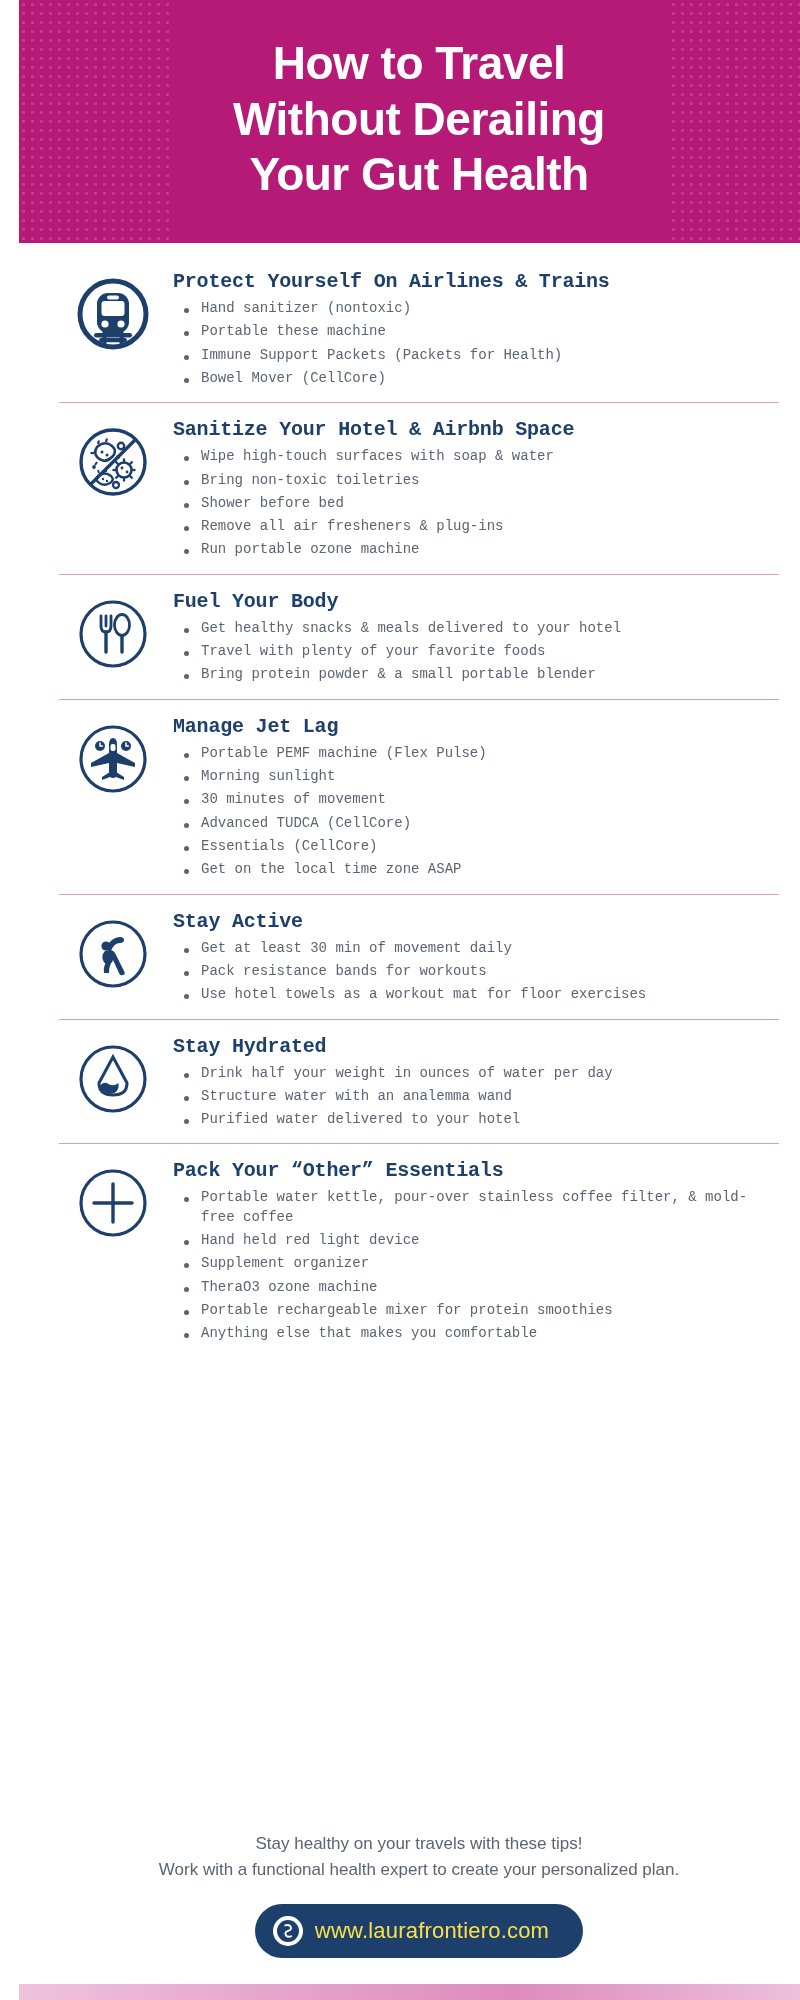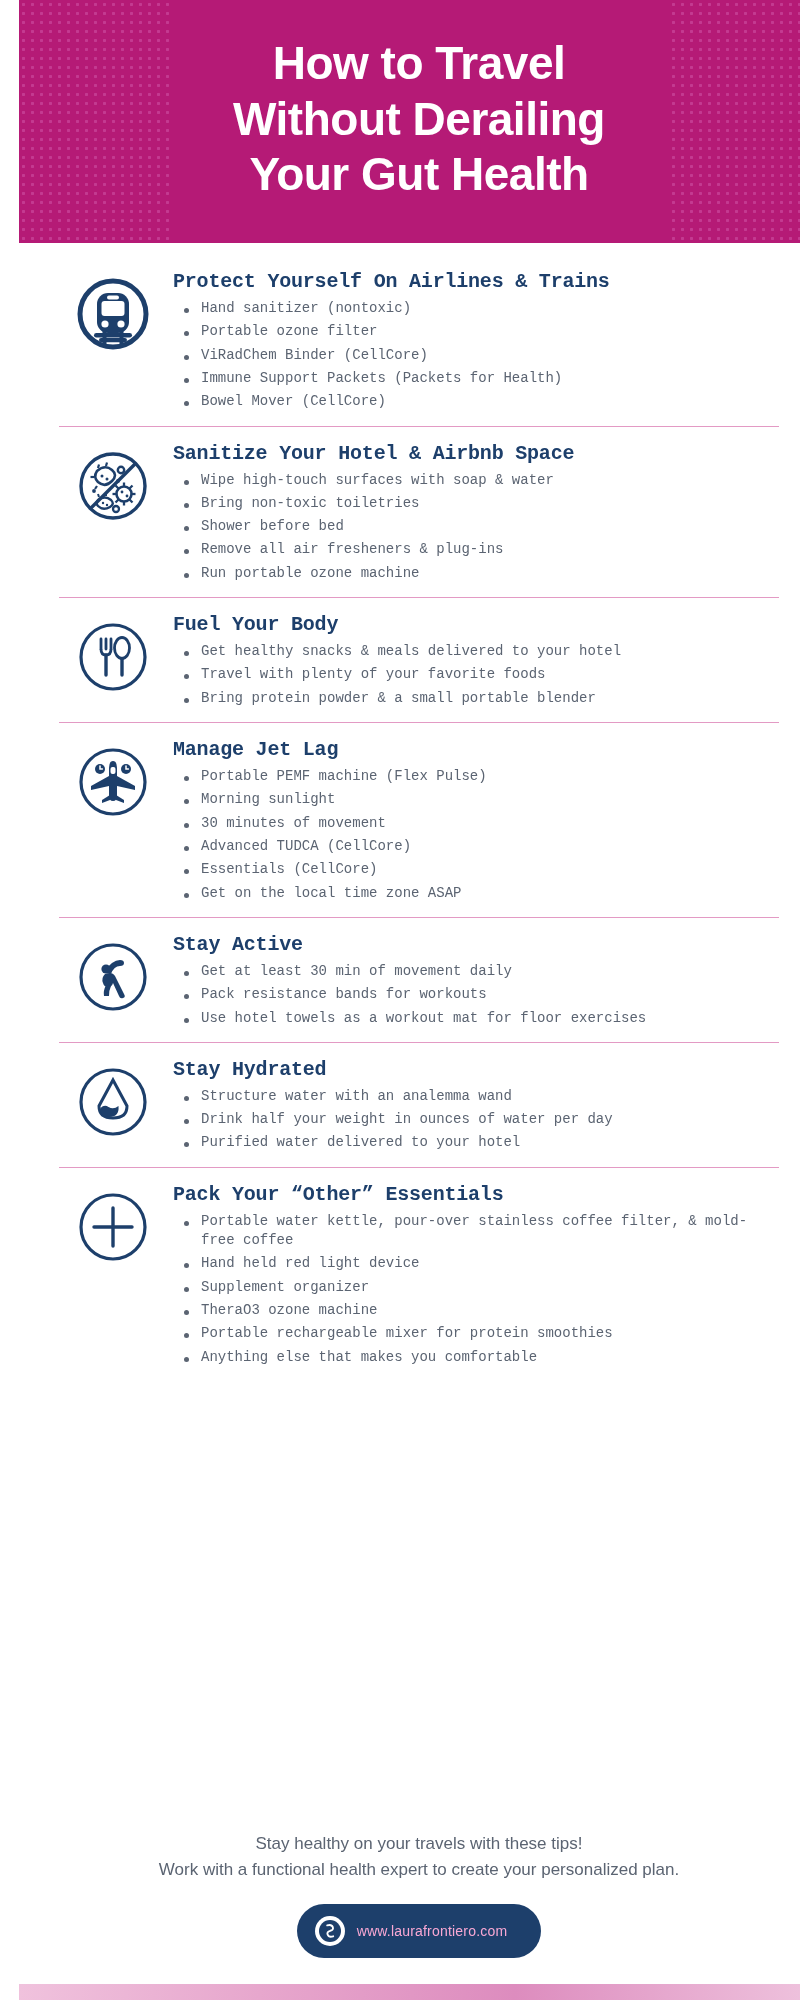--- a/index.html
+++ b/index.html
@@ -142,22 +142,22 @@
     padding:12px 34px 12px 18px;
   }
   .badge .logo{
     flex:0 0 auto;
     width:30px;height:30px;
     border-radius:50%;
     background:#ffffff;
     display:flex;align-items:center;justify-content:center;
   }
   .badge .url{
-    color:#f9a8d4;
-    font-size:14px;
+    color:#fde047;
+    font-size:22px;
     letter-spacing:.2px;
   }
   .bottom-bar{
     height:16px;
     width:100%;
     background:linear-gradient(90deg,#f0c2dd 0%,#e7a7cd 30%,#dd8cbe 62%,#efc4de 100%);
     margin-top:auto;
   }
 </style>
 </head>
@@ -189,22 +189,21 @@
           <rect x="20" y="58" width="38" height="4.6" rx="2.3" fill="#1d3f6b"></rect>
           <rect x="25" y="63" width="28" height="4.2" rx="2.1" fill="#1d3f6b"></rect>
           <rect x="28.5" y="55" width="4" height="14" fill="#1d3f6b"></rect>
           <rect x="45.5" y="55" width="4" height="14" fill="#1d3f6b"></rect>
         </svg>
       </div>
       <div class="text-col">
         <div class="sec-title">Protect Yourself On Airlines &amp; Trains</div>
         <ul class="bullets">
           <li>Hand sanitizer (nontoxic)</li>
-          <li>Portable ozone filter</li>
-          <li>ViRadChem Binder (CellCore)</li>
+          <li>Portable these machine</li>
           <li>Immune Support Packets (Packets for Health)</li>
           <li>Bowel Mover (CellCore)</li>
         </ul>
       </div>
     </div>
 
     <div class="section">
       <div class="icon-col">
         <svg width="78" height="78" viewBox="0 0 78 78">
           <circle cx="39" cy="39" r="32" fill="none" stroke="#1d3f6b" stroke-width="3.4"></circle>
@@ -337,22 +336,22 @@
       <div class="icon-col">
         <svg width="78" height="78" viewBox="0 0 78 78">
           <circle cx="39" cy="39" r="32" fill="none" stroke="#1d3f6b" stroke-width="3.2"></circle>
           <path d="M39 17 L53 43 q0 12-14 12 q-14 0-14-12 z" fill="none" stroke="#1d3f6b" stroke-width="3"></path>
           <path d="M26.5 45 q4-4 8-1 q5 3 10-1 q1 11-9.5 11 q-9.5 0-8.5-9 z" fill="#1d3f6b"></path>
         </svg>
       </div>
       <div class="text-col">
         <div class="sec-title">Stay Hydrated</div>
         <ul class="bullets">
+          <li>Drink half your weight in ounces of water per day</li>
           <li>Structure water with an analemma wand</li>
-          <li>Drink half your weight in ounces of water per day</li>
           <li>Purified water delivered to your hotel</li>
         </ul>
       </div>
     </div>
 
     <div class="section">
       <div class="icon-col">
         <svg width="78" height="78" viewBox="0 0 78 78">
           <circle cx="39" cy="39" r="32" fill="none" stroke="#1d3f6b" stroke-width="3.2"></circle>
           <line x1="39" y1="20" x2="39" y2="58" stroke="#1d3f6b" stroke-width="3.4" stroke-linecap="round"></line>

